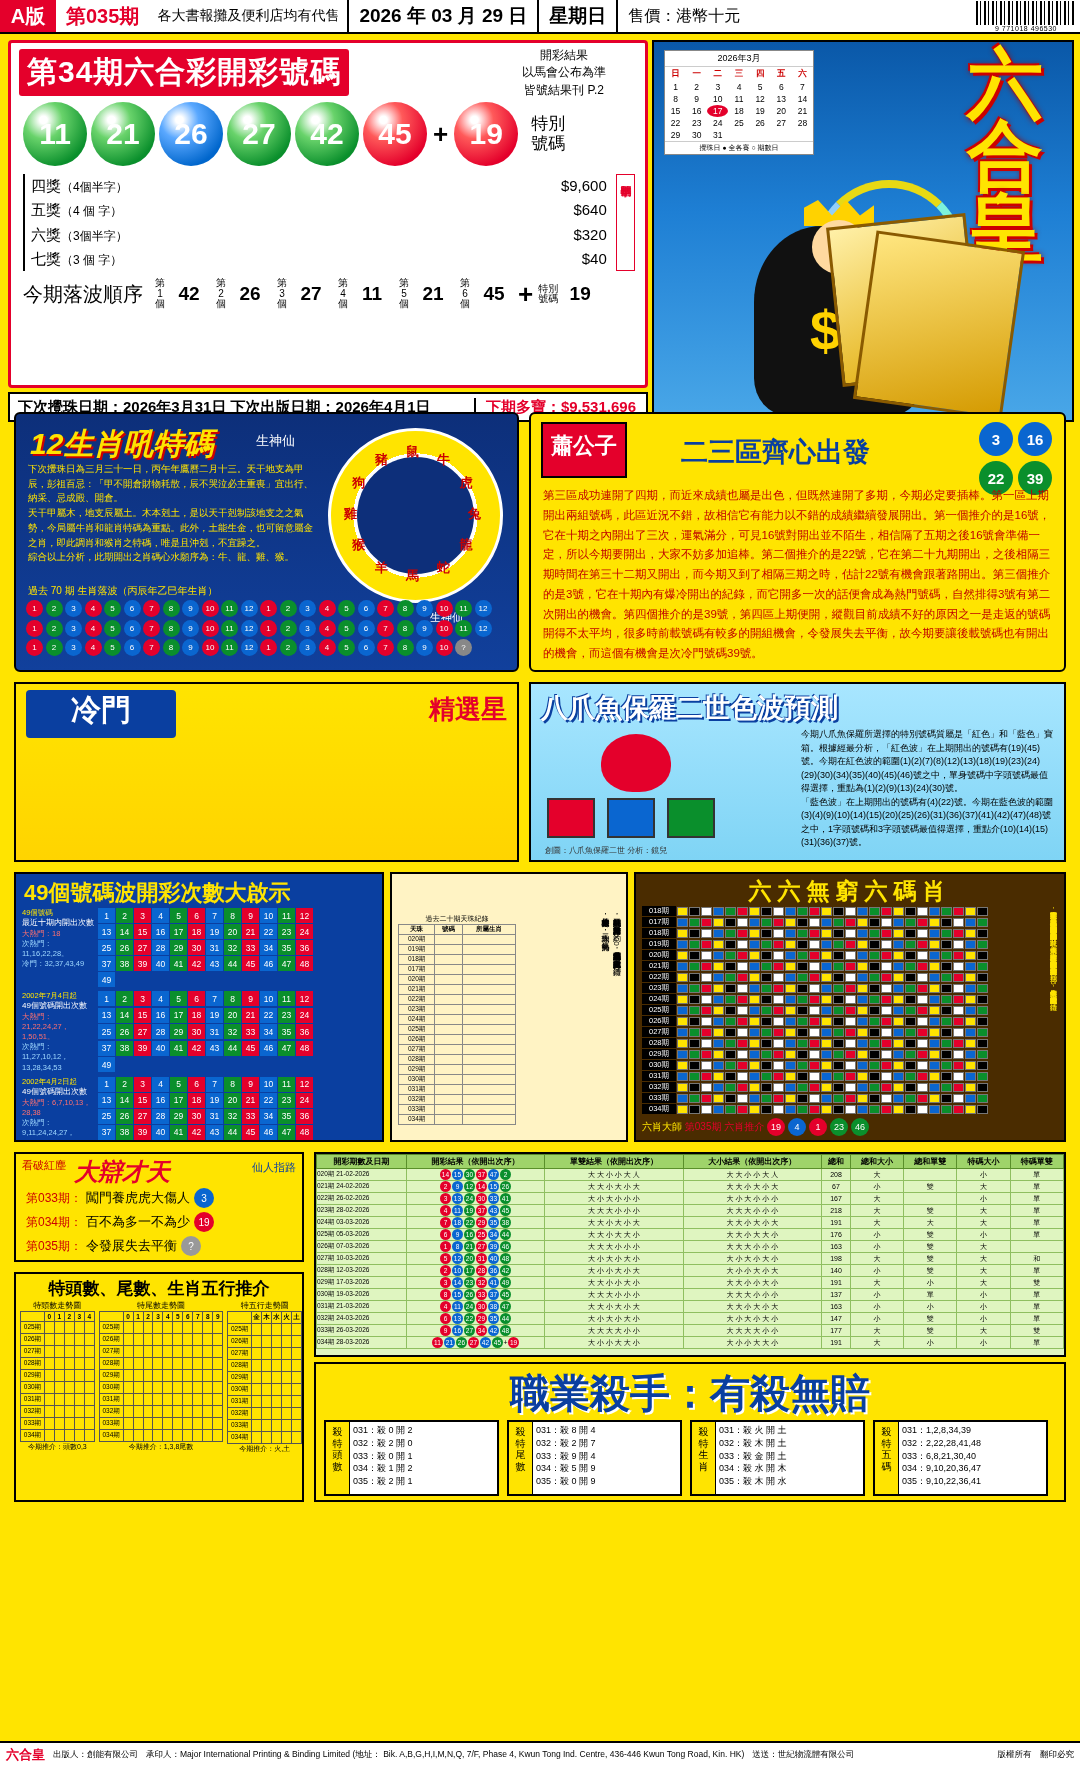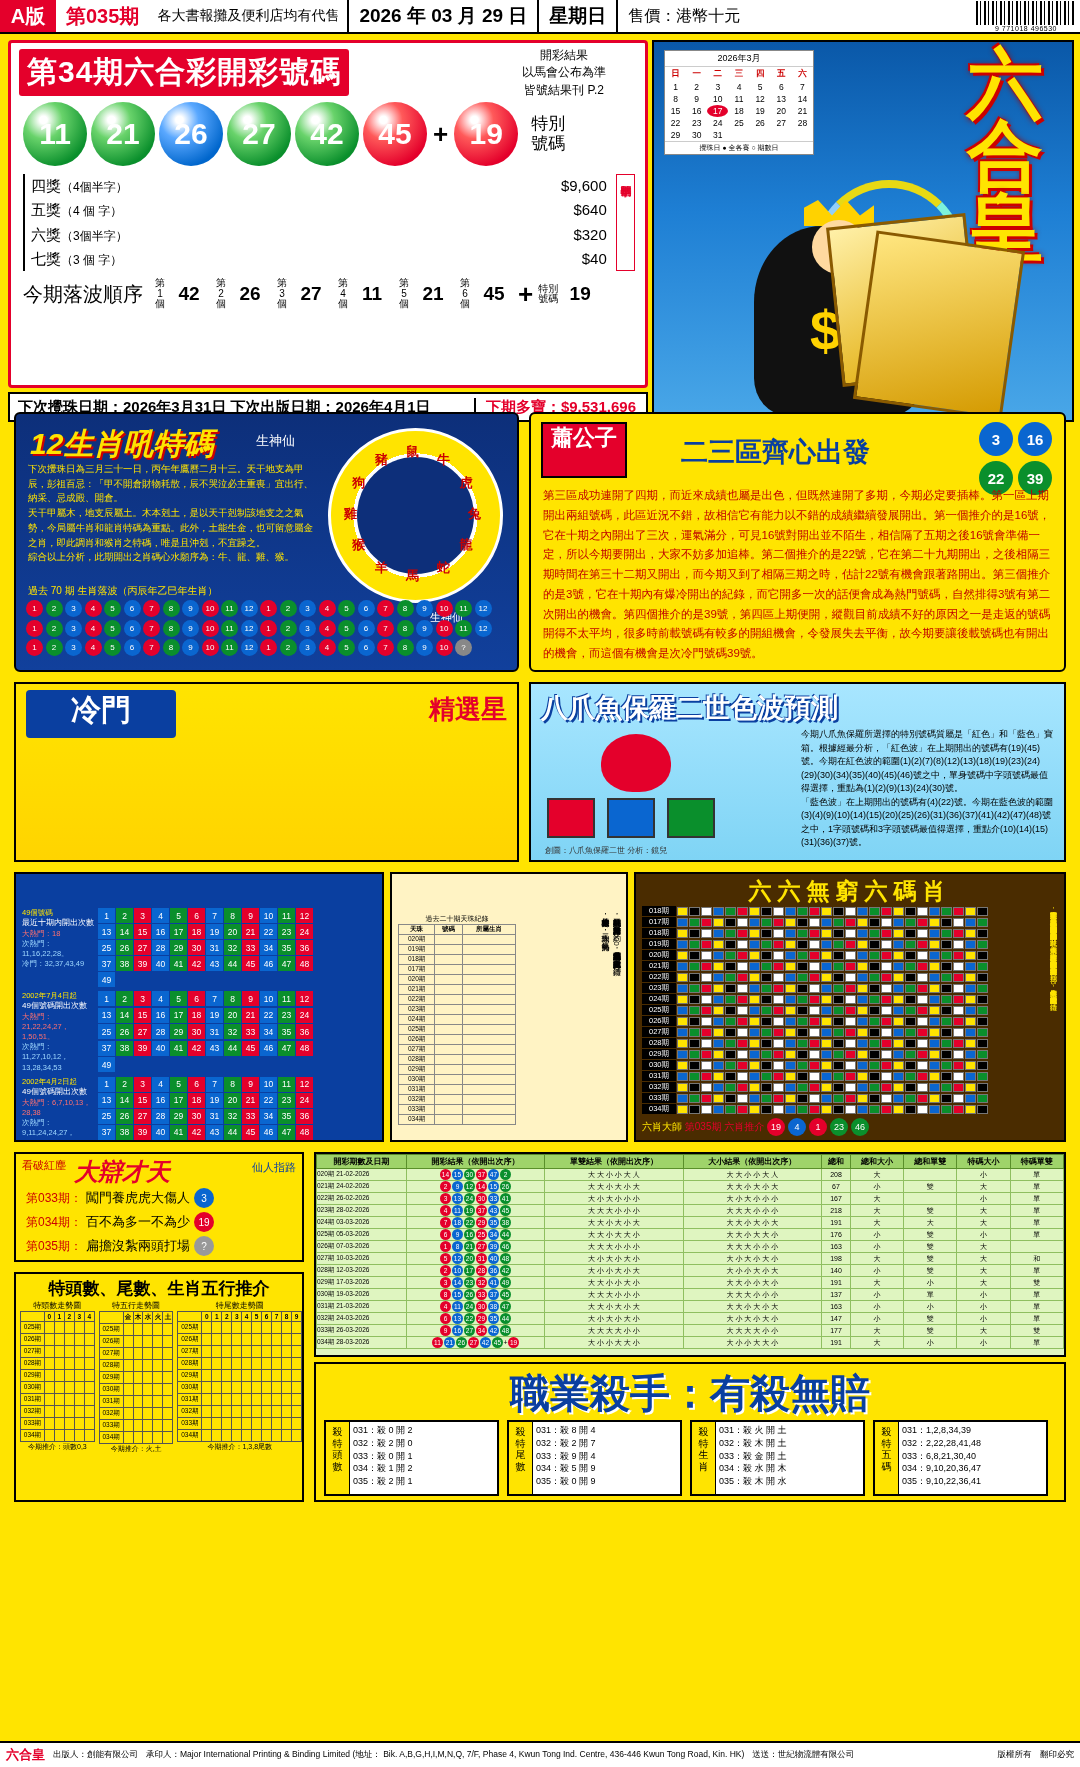--- a/index.html
+++ b/index.html
@@ -79,21 +79,21 @@
   .z-wheel { position:absolute; right:14px; top:14px; width:175px; height:175px; border-radius:50%; background:radial-gradient(circle, #fff 0 34%, #e4002b 34% 40%, #fff 40% 52%, #ffe400 52% 100%); border:3px solid #fff; }
   .z-wheel .inner { position:absolute; left:26px; top:26px; right:26px; bottom:26px; border-radius:50%; background:#0d2f7a; }
   .z-animal { position:absolute; font-size:13px; font-weight:bold; color:#c00; }
   .z-caption { position:absolute; right:54px; top:196px; font-size:11px; color:#fff; }
   .z-past { position:absolute; left:12px; top:170px; font-size:10px; color:#ffe400; }
   .z-dots { position:absolute; left:10px; top:186px; width:480px; display:flex; flex-wrap:wrap; gap:2.5px; }
   .z-dot { width:17px; height:17px; border-radius:50%; font-size:8px; display:flex; align-items:center; justify-content:center; color:#fff; }
 
   
   .siu { left:529px; top:412px; width:537px; height:260px; background:#ffe400; border-radius:6px; }
-  .siu-logo { position:absolute; left:10px; top:8px; width:86px; height:56px; background:#e4002b; border:2px solid #000; color:#fff; font-size:22px; font-weight:bold; text-align:center; line-height:1.1; padding-top:2px;}
+  .siu-logo { position:absolute; left:10px; top:8px; width:86px; height:56px; background:#e4002b; border:2px solid #000; color:#fff; font-size:22px; font-weight:bold; text-align:center; line-height:1.1; padding-top:10px;}
   .siu-head { position:absolute; left:150px; top:20px; font-size:27px; font-weight:bold; color:#0a3fa0; }
   .siu-balls { position:absolute; right:12px; top:8px; display:grid; grid-template-columns:repeat(2,34px); gap:5px; }
   .siu-b { width:34px; height:34px; border-radius:50%; color:#fff; font-size:15px; font-weight:bold; display:flex; align-items:center; justify-content:center; }
   .siu-text { position:absolute; left:12px; top:72px; width:512px; font-size:11.5px; line-height:1.72; color:#c00000; }
 
   
   .cold { left:14px; top:682px; width:505px; height:180px; background:linear-gradient(180deg,#ffe400,#ffd400); }
   .cold-l { position:absolute; left:10px; top:6px; width:150px; height:48px; background:#0a3fa0; color:#fff; font-size:30px; font-weight:bold; text-align:center; border-radius:4px; }
   .cold-r { position:absolute; right:10px; top:8px; font-size:26px; font-weight:bold; color:#e4002b; }
   .cold-boy { position:absolute; left:180px; top:2px; width:150px; height:60px; }
@@ -468,20 +468,21 @@
       <div class="octo-sq" style="left:6px;background:#e4002b;"></div>
       <div class="octo-sq" style="left:66px;background:#0a66d0;"></div>
       <div class="octo-sq" style="left:126px;background:#0a8f2c;"></div>
     </div>
     <div class="octo-text" style="white-space:pre-line;">今期八爪魚保羅所選擇的特別號碼質屬是「紅色」和「藍色」寶箱。根據經最分析，「紅色波」在上期開出的號碼有(19)(45)號。今期在紅色波的範圍(1)(2)(7)(8)(12)(13)(18)(19)(23)(24)(29)(30)(34)(35)(40)(45)(46)號之中，單身號碼中字頭號碼最值得選擇，重點為(1)(2)(9)(13)(24)(30)號。
 「藍色波」在上期開出的號碼有(4)(22)號。今期在藍色波的範圍(3)(4)(9)(10)(14)(15)(20)(25)(26)(31)(36)(37)(41)(42)(47)(48)號之中，1字頭號碼和3字頭號碼最值得選擇，重點介(10)(14)(15)(31)(36)(37)號。</div>
     <div class="octo-credit">創圖：八爪魚保羅二世  分析：鏡兒</div>
   </div>
 
   <div class="panel wave49">
+    <div class="t">49個號碼波開彩次數大啟示</div>
     <div id="wave-blocks" style="position:absolute;left:6px;top:34px;width:356px;">
         <div style="margin-bottom: 4px;">
           <div style="display:flex;gap:4px">
             <div style="width:72px;color:#ffe400;font-size:7.5px;line-height:1.35">
               <div>49個號碼</div>
               <div class="wave-sub">最近十期内開出次數</div>
               <div style="color:#ff7070">大熱門：18</div>
               <div style="color:#9fd8ff">次熱門：11,16,22,28。</div>
               <div style="color:#9fd8ff">冷門：32,37,43,49</div>
             </div>
@@ -1391,21 +1392,21 @@
           <span style="font-size:13px">闖門養虎虎大傷人</span>
           <span style="width:20px;height:20px;border-radius:50%;display:inline-flex;align-items:center;justify-content:center;font-size:10px;color:#fff;background:#0a66d0">3</span>
         </div>
         <div style="display: flex; align-items: center; gap: 4px; margin-bottom: 4px;">
           <span style="color:#c00;font-size:12px">第034期：</span>
           <span style="font-size:13px">百不為多一不為少</span>
           <span style="width:20px;height:20px;border-radius:50%;display:inline-flex;align-items:center;justify-content:center;font-size:10px;color:#fff;background:#e4002b">19</span>
         </div>
         <div style="display: flex; align-items: center; gap: 4px; margin-bottom: 4px;">
           <span style="color:#c00;font-size:12px">第035期：</span>
-          <span style="font-size:13px">扁擔沒紮兩頭打場</span>
+          <span style="font-size:13px">令發展失去平衡</span>
           <span style="width:20px;height:20px;border-radius:50%;display:inline-flex;align-items:center;justify-content:center;font-size:10px;color:#fff;background:#999">?</span>
         </div>
       </div>
   </div>
 
   <div class="panel tewei">
     <div class="tw-t">特頭數、尾數、生肖五行推介</div>
     <div id="tw-tables" style="position:absolute;left:4px;top:26px;display:flex;gap:4px;">
         <div>
           <div style="font-size:8px;text-align:center">特頭數走勢圖</div>
@@ -1497,118 +1498,20 @@
                 <td style="width:24px">034期</td>
                 <td></td>
                 <td></td>
                 <td></td>
                 <td></td>
                 <td></td>
               </tr>
             </tbody>
           </table>
           <div style="font-size:7px;text-align:center">今期推介：頭數0,3</div>
-        </div>
-        <div>
-          <div style="font-size:8px;text-align:center">特五行走勢圖</div>
-          <table class="tw-tbl">
-            <thead>
-              <tr>
-                <th></th>
-                <th>金</th>
-                <th>木</th>
-                <th>水</th>
-                <th>火</th>
-                <th>土</th>
-              </tr>
-            </thead>
-            <tbody>
-              <tr>
-                <td style="width:24px">025期</td>
-                <td></td>
-                <td></td>
-                <td></td>
-                <td></td>
-                <td></td>
-              </tr>
-              <tr>
-                <td style="width:24px">026期</td>
-                <td></td>
-                <td></td>
-                <td></td>
-                <td></td>
-                <td></td>
-              </tr>
-              <tr>
-                <td style="width:24px">027期</td>
-                <td></td>
-                <td></td>
-                <td></td>
-                <td></td>
-                <td></td>
-              </tr>
-              <tr>
-                <td style="width:24px">028期</td>
-                <td></td>
-                <td></td>
-                <td></td>
-                <td></td>
-                <td></td>
-              </tr>
-              <tr>
-                <td style="width:24px">029期</td>
-                <td></td>
-                <td></td>
-                <td></td>
-                <td></td>
-                <td></td>
-              </tr>
-              <tr>
-                <td style="width:24px">030期</td>
-                <td></td>
-                <td></td>
-                <td></td>
-                <td></td>
-                <td></td>
-              </tr>
-              <tr>
-                <td style="width:24px">031期</td>
-                <td></td>
-                <td></td>
-                <td></td>
-                <td></td>
-                <td></td>
-              </tr>
-              <tr>
-                <td style="width:24px">032期</td>
-                <td></td>
-                <td></td>
-                <td></td>
-                <td></td>
-                <td></td>
-              </tr>
-              <tr>
-                <td style="width:24px">033期</td>
-                <td></td>
-                <td></td>
-                <td></td>
-                <td></td>
-                <td></td>
-              </tr>
-              <tr>
-                <td style="width:24px">034期</td>
-                <td></td>
-                <td></td>
-                <td></td>
-                <td></td>
-                <td></td>
-              </tr>
-            </tbody>
-          </table>
-          <div style="font-size:7px;text-align:center">今期推介：火,土</div>
         </div>
         <div>
           <div style="font-size:8px;text-align:center">特尾數走勢圖</div>
           <table class="tw-tbl">
             <thead>
               <tr>
                 <th></th>
                 <th>0</th>
                 <th>1</th>
                 <th>2</th>
@@ -1748,20 +1651,118 @@
                 <td></td>
                 <td></td>
                 <td></td>
                 <td></td>
                 <td></td>
                 <td></td>
               </tr>
             </tbody>
           </table>
           <div style="font-size:7px;text-align:center">今期推介：1,3,8尾數</div>
+        </div>
+        <div>
+          <div style="font-size:8px;text-align:center">特五行走勢圖</div>
+          <table class="tw-tbl">
+            <thead>
+              <tr>
+                <th></th>
+                <th>金</th>
+                <th>木</th>
+                <th>水</th>
+                <th>火</th>
+                <th>土</th>
+              </tr>
+            </thead>
+            <tbody>
+              <tr>
+                <td style="width:24px">025期</td>
+                <td></td>
+                <td></td>
+                <td></td>
+                <td></td>
+                <td></td>
+              </tr>
+              <tr>
+                <td style="width:24px">026期</td>
+                <td></td>
+                <td></td>
+                <td></td>
+                <td></td>
+                <td></td>
+              </tr>
+              <tr>
+                <td style="width:24px">027期</td>
+                <td></td>
+                <td></td>
+                <td></td>
+                <td></td>
+                <td></td>
+              </tr>
+              <tr>
+                <td style="width:24px">028期</td>
+                <td></td>
+                <td></td>
+                <td></td>
+                <td></td>
+                <td></td>
+              </tr>
+              <tr>
+                <td style="width:24px">029期</td>
+                <td></td>
+                <td></td>
+                <td></td>
+                <td></td>
+                <td></td>
+              </tr>
+              <tr>
+                <td style="width:24px">030期</td>
+                <td></td>
+                <td></td>
+                <td></td>
+                <td></td>
+                <td></td>
+              </tr>
+              <tr>
+                <td style="width:24px">031期</td>
+                <td></td>
+                <td></td>
+                <td></td>
+                <td></td>
+                <td></td>
+              </tr>
+              <tr>
+                <td style="width:24px">032期</td>
+                <td></td>
+                <td></td>
+                <td></td>
+                <td></td>
+                <td></td>
+              </tr>
+              <tr>
+                <td style="width:24px">033期</td>
+                <td></td>
+                <td></td>
+                <td></td>
+                <td></td>
+                <td></td>
+              </tr>
+              <tr>
+                <td style="width:24px">034期</td>
+                <td></td>
+                <td></td>
+                <td></td>
+                <td></td>
+                <td></td>
+              </tr>
+            </tbody>
+          </table>
+          <div style="font-size:7px;text-align:center">今期推介：火,土</div>
         </div>
       </div>
   </div>
 
   <div class="panel bigtable">
     <table class="bt-tbl">
       <thead>
           <tr id="bt-head">
             <th>開彩期數及日期</th>
             <th>開彩結果（依開出次序）</th>

